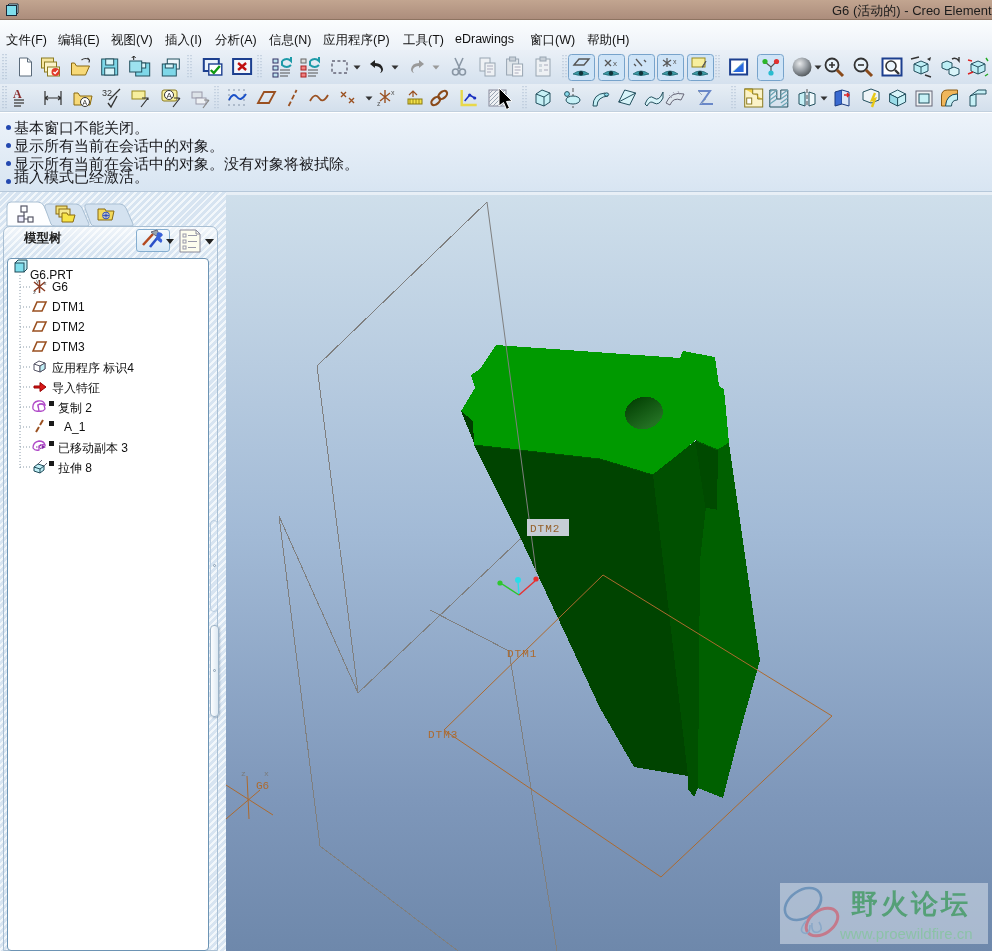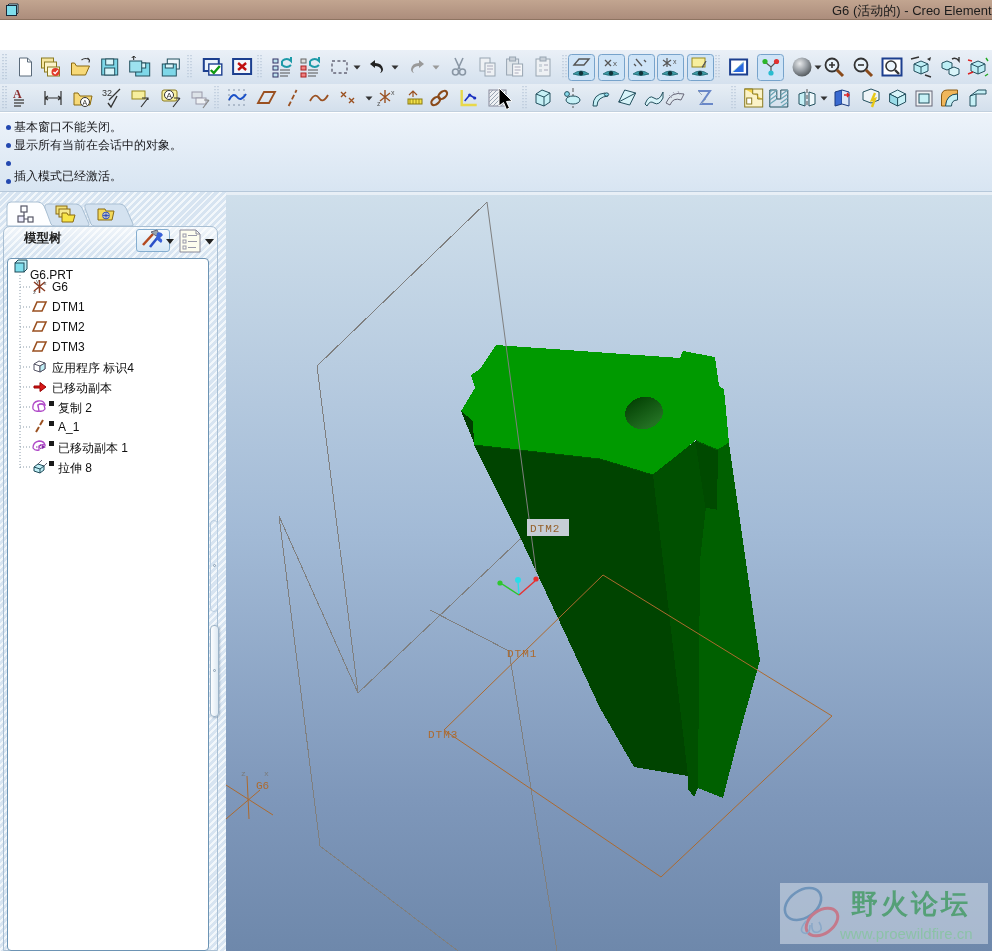--- a/index.html
+++ b/index.html
@@ -4,21 +4,21 @@
 <style>
 *{margin:0;padding:0;box-sizing:border-box}
 html,body{width:992px;height:951px;overflow:hidden;font-family:"Liberation Sans",sans-serif;background:#fff}
 #page{position:relative;width:992px;height:951px;overflow:hidden}
 #titlebar{position:absolute;left:0;top:0;width:992px;height:20px;background:linear-gradient(#c2a590,#ac8d7c);border-bottom:1px solid #8d7361}
 #titletext{position:absolute;left:832px;top:2px;font-size:13px;color:#1c1c1c;white-space:nowrap}
 #menubar{position:absolute;left:0;top:20px;width:992px;height:30px;background:linear-gradient(#fbfdfe,#edf2f8)}
 .mi{position:absolute;top:12px;font-size:12.5px;color:#111;white-space:nowrap}
 #tb1{position:absolute;left:0;top:50px;width:992px;height:34px;background:linear-gradient(#eaf0f7,#d5e1ee)}
 #tb2{position:absolute;left:0;top:84px;width:992px;height:28px;background:linear-gradient(#e7eef5,#d3dfec);border-bottom:1px solid #c2d0de}
-#msg{position:absolute;left:0;top:113px;width:992px;height:79px;background:linear-gradient(#edf3fa,#d8e5f2);border-bottom:1px solid #b6c8da;font-size:12px;color:#18181c}
+#msg{position:absolute;left:0;top:113px;width:992px;height:79px;background:linear-gradient(#edf3fa,#d8e5f2);border-bottom:1px solid #b6c8da;font-size:15px;color:#18181c}
 .mline{position:absolute;left:14px;white-space:nowrap}
 .mdot{position:absolute;left:6px;width:5px;height:5px;border-radius:50%;background:#2348b0}
 #content{position:absolute;left:0;top:192px;width:992px;height:715px}
 #panel{position:absolute;left:0;top:0;width:226px;height:759px;background:repeating-linear-gradient(135deg,#f2f7fb 0 2px,#d7e4f1 2px 5px)}
 #pframe{position:absolute;left:3px;top:34px;width:215px;height:725px;border:1px solid #a9bfd3;border-radius:7px 7px 0 0;background:linear-gradient(rgba(255,255,255,.65),rgba(255,255,255,0) 26px)}
 #treebox{position:absolute;left:7px;top:66px;width:202px;height:693px;background:#fff;border:1px solid #6d94b4;border-radius:4px}
 #tname{position:absolute;left:24px;top:38px;font-size:12.5px;font-weight:bold;color:#222}
 #viewport{position:absolute;left:226px;top:0;width:766px;height:759px}
 .tr{position:absolute;font-size:12px;color:#101010;white-space:nowrap}
 #cursor{position:absolute;left:497px;top:87px;width:20px;height:26px;z-index:50}
@@ -26,20 +26,33 @@
 </head>
 <body>
 <div id="page">
 <div id="titlebar">
 <svg style="position:absolute;left:5px;top:3px" width="14" height="14" viewBox="0 0 14 14">
         <path d="M2 3 L4 1 L13 1 L13 10 L11 12" fill="#c8f2f8" stroke="#1a2a3a" stroke-width="1"></path>
         <rect x="1.5" y="2.5" width="10" height="10" fill="#7fdeec" stroke="#1a2a3a"></rect>
       </svg>
 <div id="titletext">G6 (活动的) - Creo Elements/Pro</div>
 </div>
+    <div id="menubar">
+      <span class="mi" style="left:6px">文件(F)</span>
+      <span class="mi" style="left:58px">编辑(E)</span>
+      <span class="mi" style="left:111px">视图(V)</span>
+      <span class="mi" style="left:165px">插入(I)</span>
+      <span class="mi" style="left:215px">分析(A)</span>
+      <span class="mi" style="left:269px">信息(N)</span>
+      <span class="mi" style="left:323px">应用程序(P)</span>
+      <span class="mi" style="left:403px">工具(T)</span>
+      <span class="mi" style="left:455px">eDrawings</span>
+      <span class="mi" style="left:530px">窗口(W)</span>
+      <span class="mi" style="left:587px">帮助(H)</span>
+    </div>
     <div id="tb1">
       <svg id="tb1s" width="992" height="34" viewBox="0 0 992 34" style="position:absolute;left:0;top:0">
         <g stroke="#aebfd2" stroke-width="1.2" stroke-dasharray="1.2,1.8">
           <line x1="3" y1="4" x2="3" y2="30"></line>
           <line x1="6" y1="4" x2="6" y2="30"></line>
         </g>
         <g transform="translate(13.5,5)">
           <path d="M6 3 L14 3 L18 7 L18 21 L6 21 Z" fill="#fff" stroke="#5a6a7a"></path>
           <path d="M14 3 L14 7 L18 7" fill="none" stroke="#5a6a7a"></path>
         </g>
@@ -424,20 +437,21 @@
           <path d="M10 8 L4 10" stroke="#23505e"></path>
         </g>
       </svg>
     </div>
     <div id="msg">
 <div class="mdot" style="top:12px"></div>
       <div class="mline" style="top:6px">基本窗口不能关闭。</div>
 <div class="mdot" style="top:30px"></div>
       <div class="mline" style="top:24px">显示所有当前在会话中的对象。</div>
 <div class="mdot" style="top:48px"></div>
+      <div class="mline" style="top:42px">显示所有当前在会话中的对象。没有对象将被拭除。</div>
 <div class="mdot" style="top:66px"></div>
       <div class="mline" style="top:55px">插入模式已经激活。</div>
 </div>
     <div id="content">
       <div id="panel">
         <div id="pframe"></div>
         <div id="treebox"></div>
         <div id="tname">模型树</div>
         <svg width="226" height="759" viewBox="0 0 226 759" style="position:absolute;left:0;top:0">
 <path d="M7 34 L7 14 Q7 10 11 10 L38 10 Q42 10 44 14 L52 30 Q53 33 56 34 Z" fill="#fdfeff" stroke="#a9bfd3"></path>
@@ -520,39 +534,39 @@
         <div class="tr" style="left:52px;top:148px">DTM3</div>
         <svg width="16" height="16" viewBox="0 0 16 16" style="position:absolute;left:32px;top:167px">
           <path d="M2 5 L7 2 L13 4 L13 10 L8 13 L2 11 Z" fill="#fff" stroke="#556"></path>
           <path d="M2 5 L8 7 L13 4 M8 7 L8 13" fill="none" stroke="#556"></path>
           <path d="M8 7 L13 4 L13 10 L8 13 Z" fill="#bfeef5" stroke="#556"></path>
         </svg>
         <div class="tr" style="left:52px;top:168px">应用程序 标识4</div>
         <svg width="16" height="16" viewBox="0 0 16 16" style="position:absolute;left:32px;top:187px">
           <path d="M2 7 L8 7 L8 3.5 L14 8 L8 12.5 L8 9 L2 9 Z" fill="#d81818" stroke="#900"></path>
         </svg>
-        <div class="tr" style="left:52px;top:188px">已移动副本</div>
+        <div class="tr" style="left:52px;top:188px">导入特征</div>
         <svg width="16" height="16" viewBox="0 0 16 16" style="position:absolute;left:32px;top:207px">
           <path d="M1 10 Q0 3 6 2 Q12 1 13 6 Q9 4 6 6 L7 12 Q3 13 1 10 Z" fill="none" stroke="#b04ac8" stroke-width="1.3"></path>
           <path d="M6 6 L7 12 Q11 13 13 10 L12 6 Q9 4 6 6 Z" fill="#fff" stroke="#b04ac8" stroke-width="1.3"></path>
         </svg>
         <div style="position:absolute;left:49px;top:209px;width:5px;height:5px;background:#1a1a1a"></div>
         <div class="tr" style="left:58px;top:208px">复制 2</div>
         <svg width="16" height="16" viewBox="0 0 16 16" style="position:absolute;left:32px;top:227px">
           <path d="M4 13 L7 8 M8 6 L11 1" stroke="#9a5020" stroke-width="2"></path>
         </svg>
         <div style="position:absolute;left:49px;top:229px;width:5px;height:5px;background:#1a1a1a"></div>
-        <div class="tr" style="left:58px;top:228px">A_1</div>
+        <div class="tr" style="left:64px;top:228px">A_1</div>
         <svg width="16" height="16" viewBox="0 0 16 16" style="position:absolute;left:32px;top:247px">
           <path d="M1 9 Q1 3 7 2 Q12 2 13 6 Q9 5 7 7 L7 11 Q3 12 1 9 Z" fill="none" stroke="#b04ac8" stroke-width="1.3"></path>
           <path d="M4 8 h6 m-2 -2 l3 2 l-3 2" stroke="#8a2aa8" stroke-width="1.2" fill="none" stroke-dasharray="1.5,1.2"></path>
           <path d="M10 6 L14 8 L10 10 Z" fill="#8a2aa8"></path>
         </svg>
         <div style="position:absolute;left:49px;top:249px;width:5px;height:5px;background:#1a1a1a"></div>
-        <div class="tr" style="left:58px;top:248px">已移动副本 1</div>
+        <div class="tr" style="left:58px;top:248px">已移动副本 3</div>
         <svg width="16" height="16" viewBox="0 0 16 16" style="position:absolute;left:32px;top:267px">
           <path d="M2 8 L6 5 L12 7 L12 11 L8 14 L2 12 Z" fill="#bfeef5" stroke="#1f4a58"></path>
           <path d="M2 8 L8 10 L12 7 M8 10 L8 14" fill="none" stroke="#1f4a58"></path>
           <path d="M6 5 L10 1 M12 7 L15 4" stroke="#556" stroke-width="0.9"></path>
         </svg>
         <div style="position:absolute;left:49px;top:269px;width:5px;height:5px;background:#1a1a1a"></div>
         <div class="tr" style="left:58px;top:268px">拉伸 8</div>
         <div style="position:absolute;left:210px;top:328px;width:8px;height:92px;border:1px solid #b9cde0;border-radius:4px"></div>
         <div style="position:absolute;left:210px;top:433px;width:9px;height:92px;background:linear-gradient(90deg,#fdfeff,#dce8f2);border:1px solid #9db4c8;border-radius:4px;box-shadow:1px 1px 2px rgba(60,90,120,.35)"></div>
         <div style="position:absolute;left:213px;top:372px;width:3px;height:3px;border-radius:50%;border:1px solid #8aa0b4"></div>

